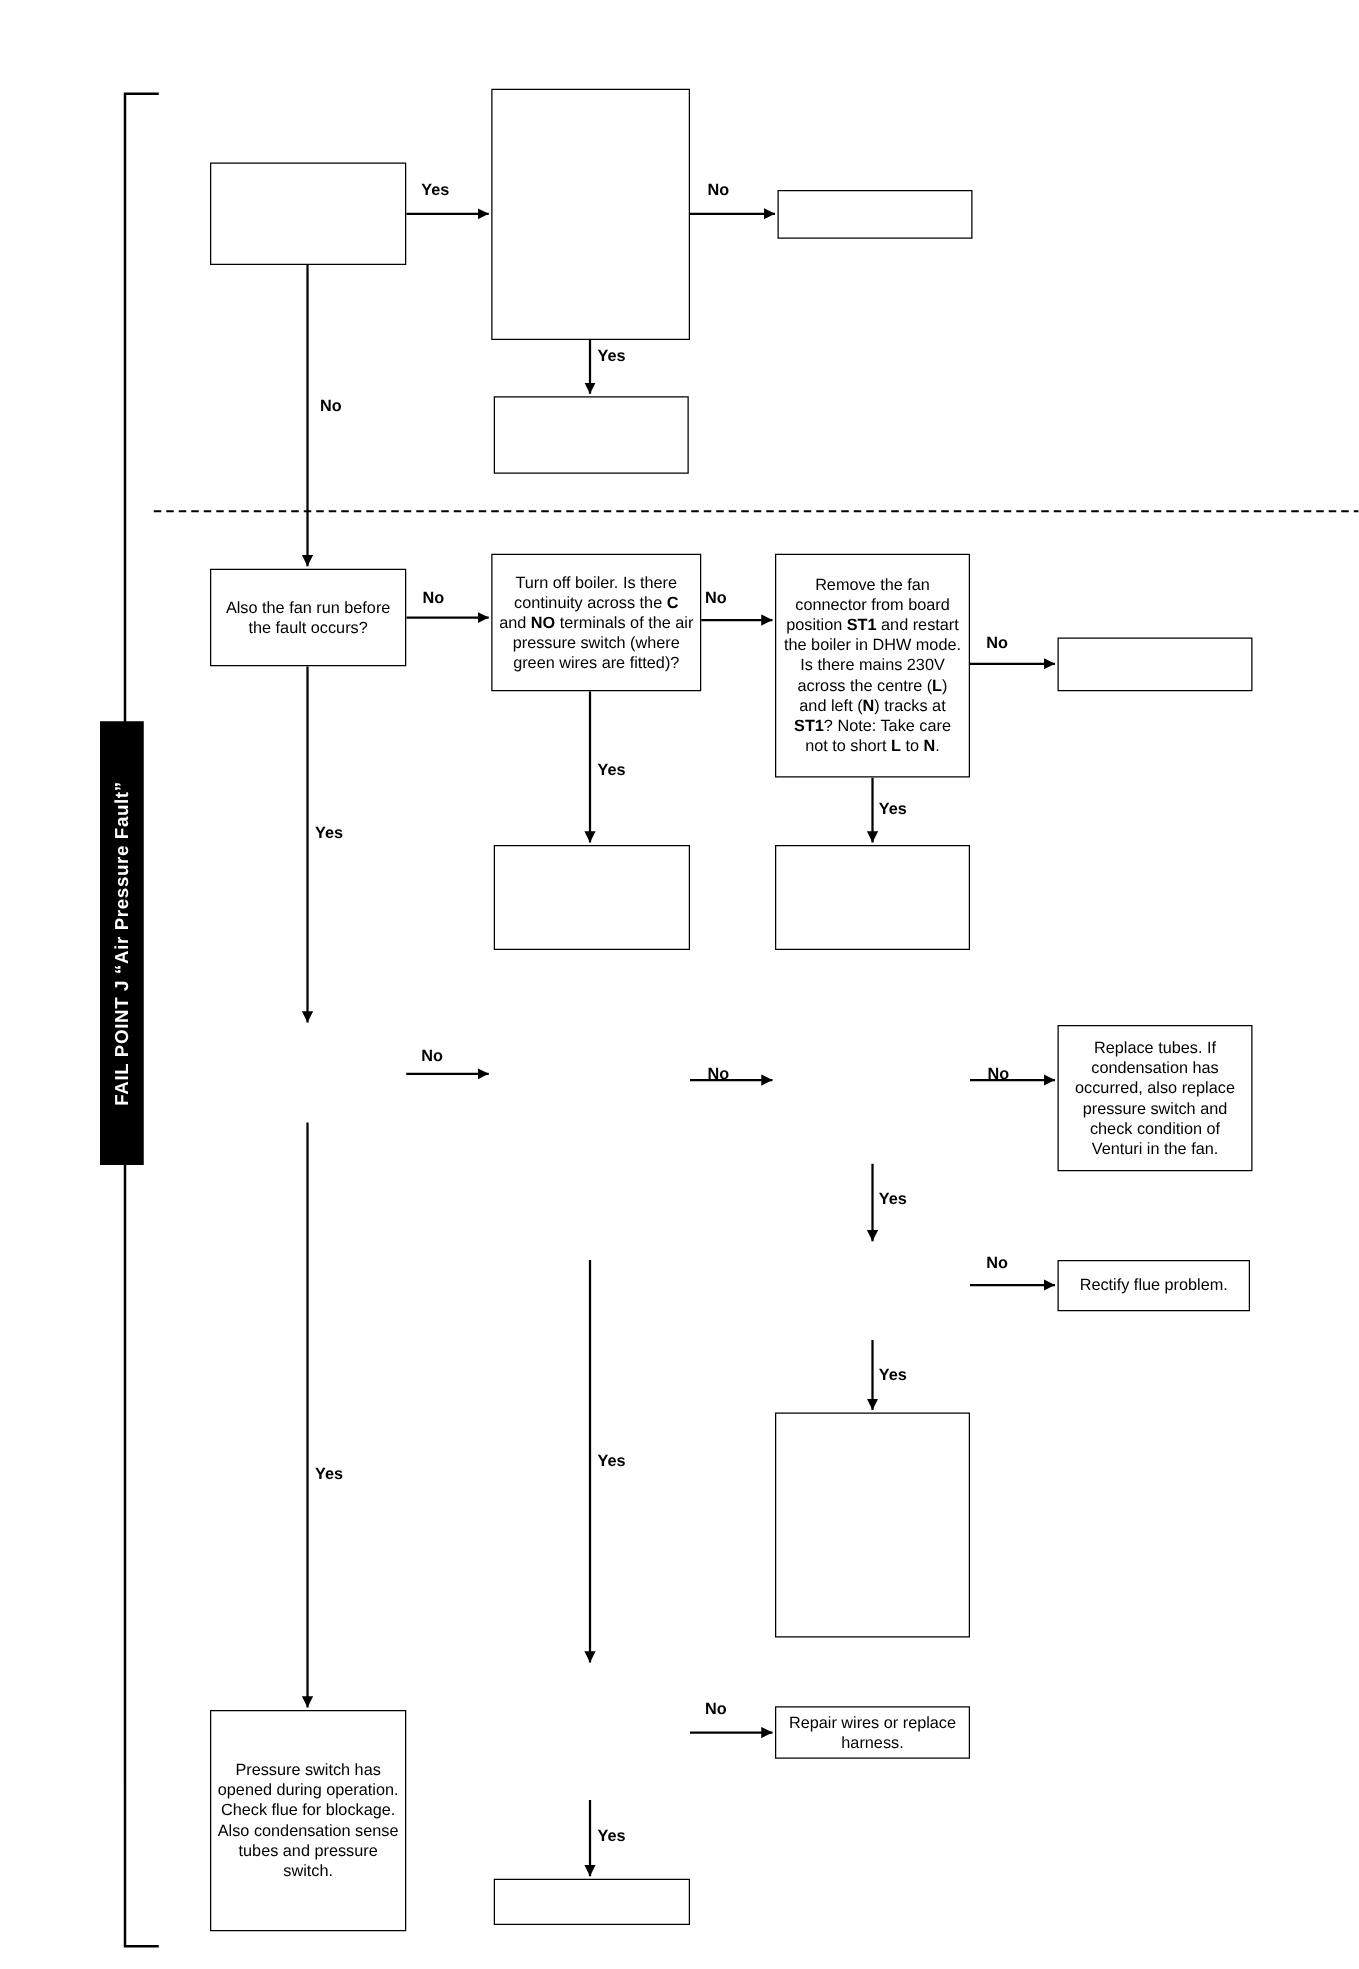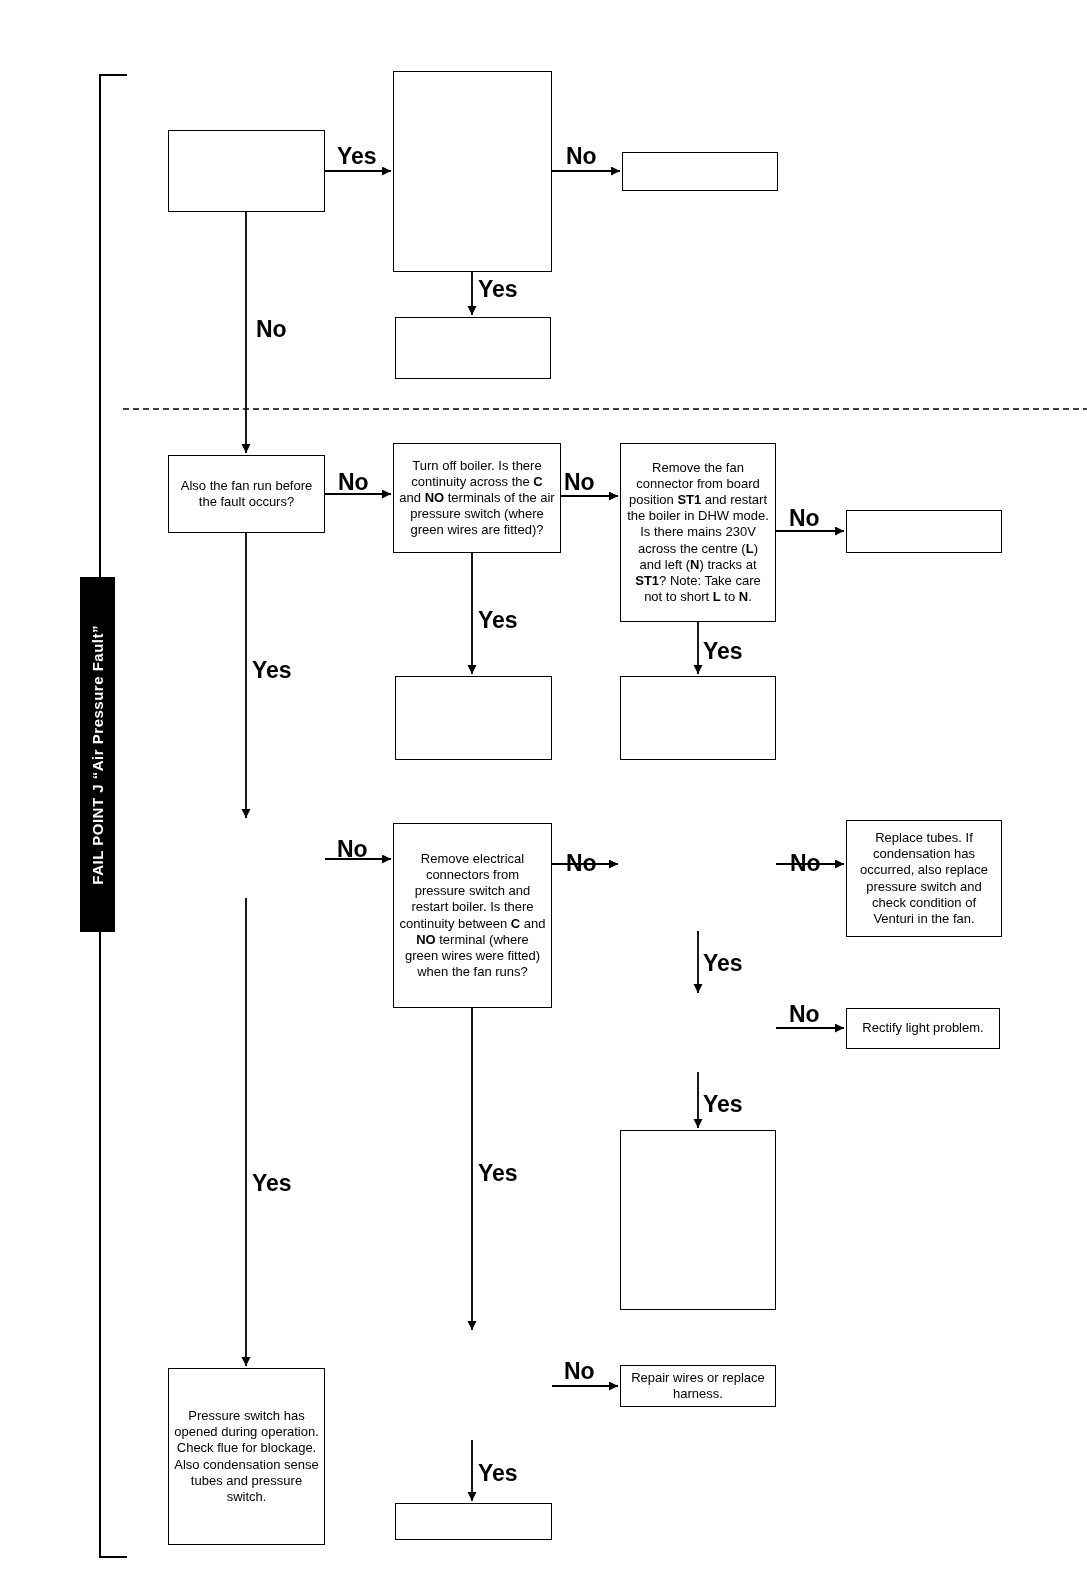--- a/index.html
+++ b/index.html
@@ -18,21 +18,21 @@
     padding:4px 5px;
   }
   .node-text{
     font-size:13px;
     line-height:1.24;
     white-space:pre-line;
   }
   .edge-label{
     position:absolute;
     font-weight:bold;
-    font-size:23px;
+    font-size:13px;
     line-height:1;
   }
   .fail-label{
     position:absolute;
     left:80px;top:577px;width:35px;height:355px;
     background:#000;color:#fff;
     display:flex;align-items:center;justify-content:center;
   }
   .fail-label span{
     writing-mode:vertical-rl;
@@ -107,28 +107,25 @@
   <div class="node" style="left:846px;top:510px;width:156px;height:43px">
       <div class="node-text"></div>
     </div>
   <div class="node" style="left:620px;top:676px;width:156px;height:84px">
       <div class="node-text"></div>
     </div>
   <div class="node" style="left:395px;top:676px;width:157px;height:84px">
       <div class="node-text"></div>
     </div>
 
-  <div class="node" style="left:393px;top:823px;width:159px;height:185px">
-      <div class="node-text">Remove electrical connectors from pressure switch and restart boiler. Is there continuity between <b>C</b> and <b>NO</b> terminal (where green wires were fitted) when the fan runs?</div>
-    </div>
   <div class="node" style="left:846px;top:820px;width:156px;height:117px">
       <div class="node-text">Replace tubes. If condensation has occurred, also replace pressure switch and check condition of Venturi in the fan.</div>
     </div>
   <div class="node" style="left:846px;top:1008px;width:154px;height:41px">
-      <div class="node-text">Rectify light problem.</div>
+      <div class="node-text">Rectify flue problem.</div>
     </div>
   <div class="node" style="left:620px;top:1130px;width:156px;height:180px">
       <div class="node-text"></div>
     </div>
 
   <div class="node" style="left:620px;top:1365px;width:156px;height:42px">
       <div class="node-text">Repair wires or replace harness.</div>
     </div>
   <div class="node" style="left:395px;top:1503px;width:157px;height:37px">
       <div class="node-text"></div>

